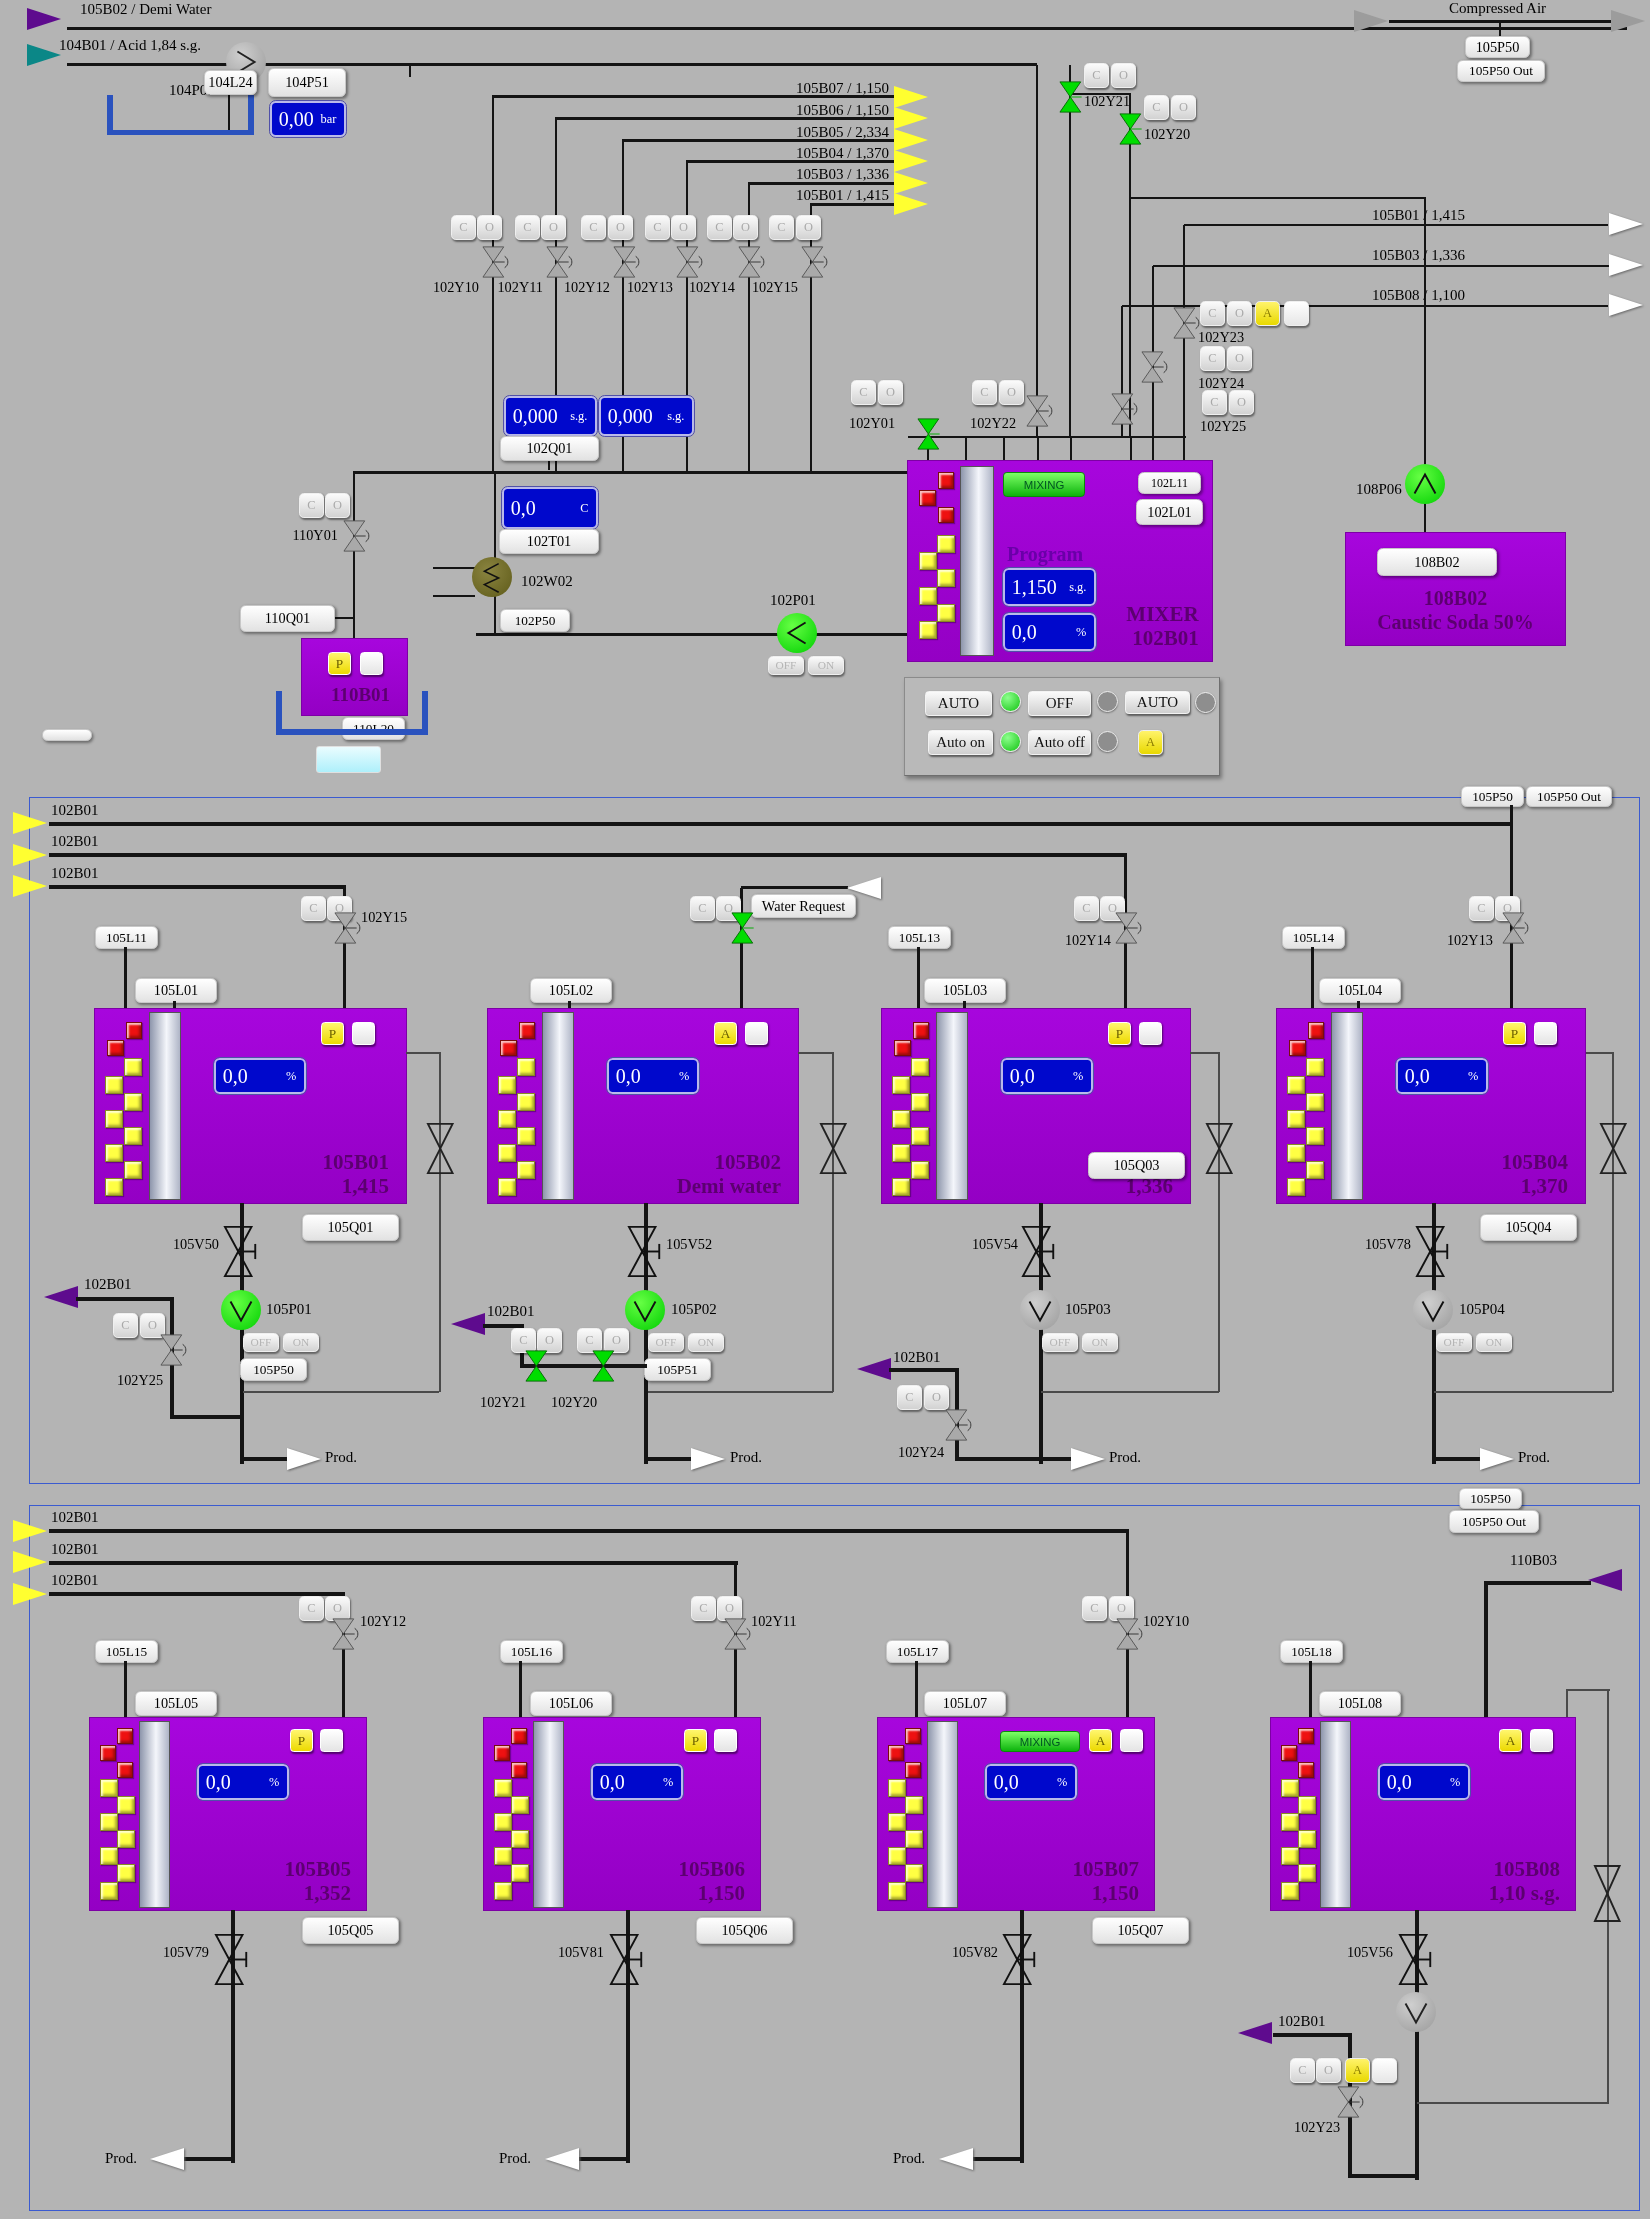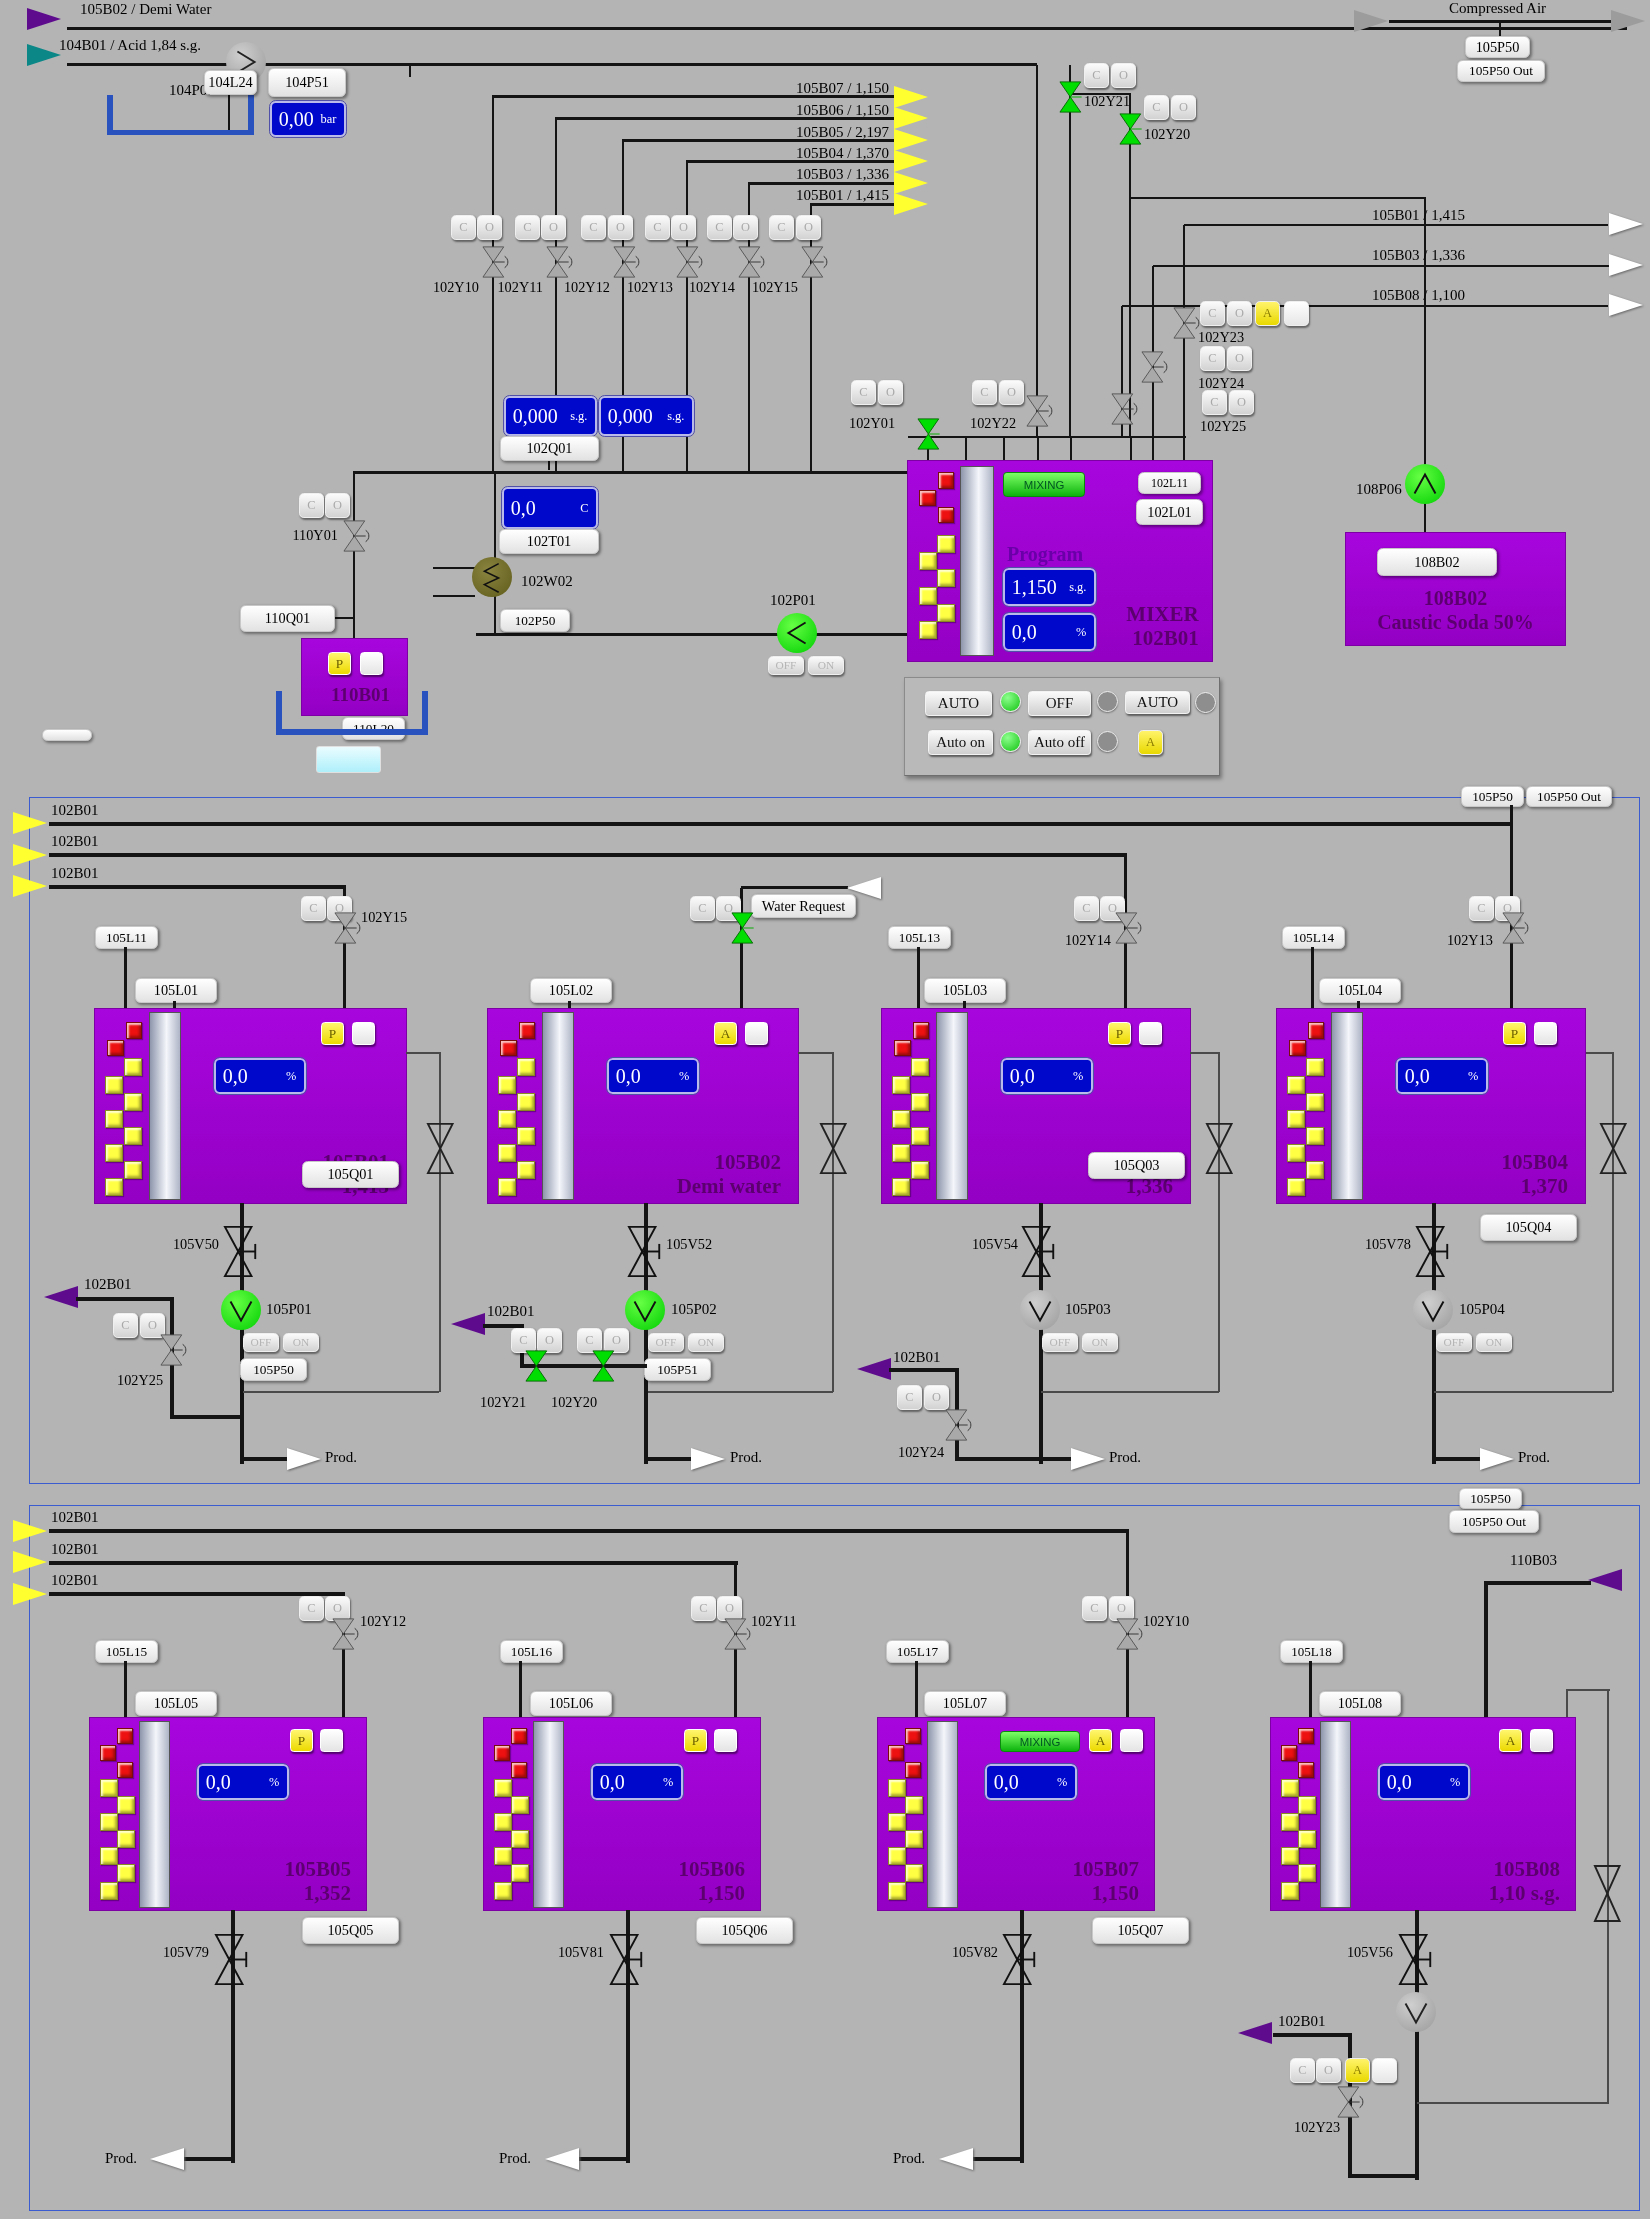--- a/index.html
+++ b/index.html
@@ -126,21 +126,21 @@
 <i class="arR" style="--c:#9c9c9c;left:1354px;top:9.5px"></i>
 <i class="arR" style="--c:#9c9c9c;left:1611px;top:9.5px"></i>
 <span class="t" style="left:1449px;top:0px">Compressed Air</span>
 <div class="lbl" style="left:1465px;top:36px;width:63px;height:20px">105P50</div>
 <div class="lbl" style="left:1457px;top:60px;width:86px;height:20px;font-size:13.3px">105P50 Out</div>
 
 <span class="t tr" style="left:756px;top:80px;width:133px">105B07 / 1,150</span>
 <i class="arR" style="--c:#ffff30;left:894px;top:86px"></i>
 <span class="t tr" style="left:756px;top:102px;width:133px">105B06 / 1,150</span>
 <i class="arR" style="--c:#ffff30;left:894px;top:107px"></i>
-<span class="t tr" style="left:756px;top:124px;width:133px">105B05 / 2,197</span>
+<span class="t tr" style="left:756px;top:124px;width:133px">105B05 / 2,334</span>
 <i class="arR" style="--c:#ffff30;left:894px;top:129px"></i>
 <span class="t tr" style="left:756px;top:145px;width:133px">105B04 / 1,370</span>
 <i class="arR" style="--c:#ffff30;left:894px;top:150px"></i>
 <span class="t tr" style="left:756px;top:166px;width:133px">105B03 / 1,336</span>
 <i class="arR" style="--c:#ffff30;left:894px;top:172px"></i>
 <span class="t tr" style="left:756px;top:187px;width:133px">105B01 / 1,415</span>
 <i class="arR" style="--c:#ffff30;left:894px;top:193px"></i>
 
 <button class="co" style="left:451px;top:215px">C</button>
 <button class="co" style="left:477px;top:215px">O</button>
@@ -545,21 +545,21 @@
       </svg></div>
 <div class="vlv" style="left:1205px;top:1122px"><svg width="28.5" height="53" viewBox="0 0 30 56">
         <polygon points="2,2 28,2 15,28" fill="none" stroke="#222" stroke-width="2"></polygon>
         <polygon points="2,54 28,54 15,28" fill="none" stroke="#222" stroke-width="2"></polygon>
       </svg></div>
 <div class="vlv" style="left:1599px;top:1122px"><svg width="28.5" height="53" viewBox="0 0 30 56">
         <polygon points="2,2 28,2 15,28" fill="none" stroke="#222" stroke-width="2"></polygon>
         <polygon points="2,54 28,54 15,28" fill="none" stroke="#222" stroke-width="2"></polygon>
       </svg></div>
 
-<div class="lbl" style="left:302px;top:1161px;width:95px;height:25px">105Q01</div>
+<div class="lbl" style="left:302px;top:1214px;width:95px;height:25px">105Q01</div>
 <div class="lbl" style="left:1088px;top:1152px;width:95px;height:25px">105Q03</div>
 <div class="lbl" style="left:1480px;top:1214px;width:95px;height:25px">105Q04</div>
 
 <span class="t tr" style="left:164px;top:1236px;width:55px;font-size:14.3px">105V50</span>
 <div class="vlv" style="left:223px;top:1225px"><svg width="38" height="53" viewBox="0 0 40 56">
         <polygon points="2,2 30,2 16,28" fill="none" stroke="#111" stroke-width="2"></polygon>
         <polygon points="2,54 30,54 16,28" fill="none" stroke="#111" stroke-width="2"></polygon>
         <line x1="16" y1="28" x2="34" y2="28" stroke="#111" stroke-width="2"></line>
         <line x1="34" y1="20" x2="34" y2="36" stroke="#111" stroke-width="2"></line>
       </svg></div>

